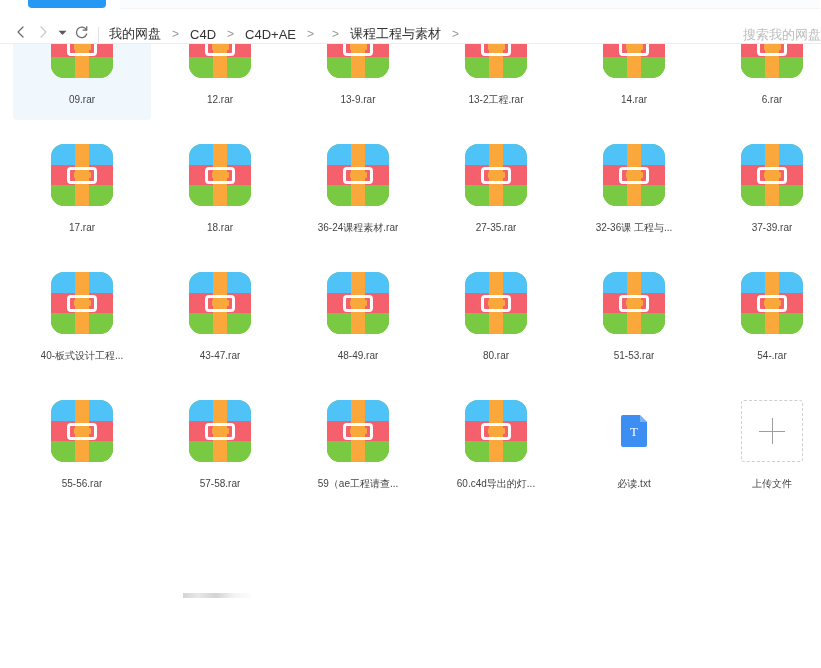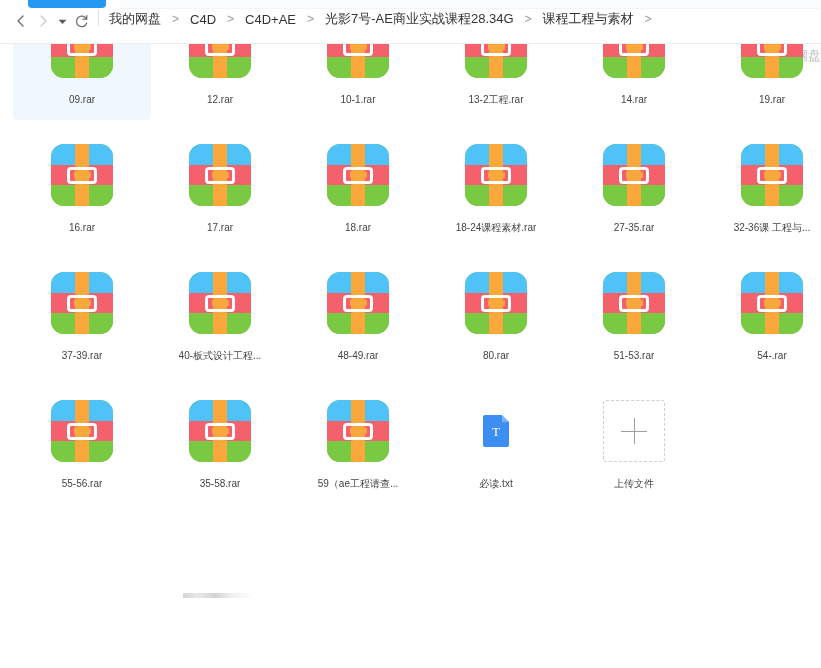--- a/index.html
+++ b/index.html
@@ -40,23 +40,23 @@
     width: 700px;
     height: 28px;
     background: #fbfcfd;
     border-bottom: 1px solid #f2f4f7;
   }
 
   
   .crumbbar {
     position: relative;
     display: flex;
-    align-items: flex-start;
+    align-items: flex-end;
     height: 34px;
-    padding: 0 0 8px 10px;
+    padding: 0 0 0 10px;
     background: #ffffff;
     border-bottom: 1px solid #ededed;
     box-sizing: border-box;
   }
   .navbtn {
     width: 22px;
     height: 22px;
     display: flex;
     align-items: center;
     justify-content: center;
@@ -351,21 +351,20 @@
 
   <div class="divider"></div>
 
   <div class="crumbs">
     <span class="crumb">我的网盘</span>
     <span class="crumb-sep">&gt;</span>
     <span class="crumb">C4D</span>
     <span class="crumb-sep">&gt;</span>
     <span class="crumb">C4D+AE</span>
     <span class="crumb-sep">&gt;</span>
-    <span class="crumb">光影7号-AE商业实战课程28.34G</span>
     <span class="crumb-sep">&gt;</span>
     <span class="crumb">课程工程与素材</span>
     <span class="crumb-sep">&gt;</span>
   </div>
 
   <div class="searchwrap">
     <div class="search-divider"></div>
     <input class="search-input" type="text" placeholder="搜索我的网盘" style="">
   </div>
 </div>
@@ -405,21 +404,21 @@
           <div class="rar-icon">
             <div class="q ml"></div>
             <div class="q mr"></div>
             <div class="q bl"></div>
             <div class="q br"></div>
             <div class="stripe"></div>
             <div class="band"></div>
             <div class="band-core"></div>
           </div>
         </div>
-        <div class="label">10-1.rar</div>
+        <div class="label">13-9.rar</div>
       </div>
       <div class="cell">
         <div class="icon-slot">
           <div class="rar-icon">
             <div class="q ml"></div>
             <div class="q mr"></div>
             <div class="q bl"></div>
             <div class="q br"></div>
             <div class="stripe"></div>
             <div class="band"></div>
@@ -447,37 +446,21 @@
           <div class="rar-icon">
             <div class="q ml"></div>
             <div class="q mr"></div>
             <div class="q bl"></div>
             <div class="q br"></div>
             <div class="stripe"></div>
             <div class="band"></div>
             <div class="band-core"></div>
           </div>
         </div>
-        <div class="label">19.rar</div>
-      </div>
-      <div class="cell">
-        <div class="icon-slot">
-          <div class="rar-icon">
-            <div class="q tl"></div>
-            <div class="q tr"></div>
-            <div class="q ml"></div>
-            <div class="q mr"></div>
-            <div class="q bl"></div>
-            <div class="q br"></div>
-            <div class="stripe"></div>
-            <div class="band"></div>
-            <div class="band-core"></div>
-          </div>
-        </div>
-        <div class="label">16.rar</div>
+        <div class="label">6.rar</div>
       </div>
       <div class="cell">
         <div class="icon-slot">
           <div class="rar-icon">
             <div class="q tl"></div>
             <div class="q tr"></div>
             <div class="q ml"></div>
             <div class="q mr"></div>
             <div class="q bl"></div>
             <div class="q br"></div>
@@ -511,21 +494,21 @@
             <div class="q tr"></div>
             <div class="q ml"></div>
             <div class="q mr"></div>
             <div class="q bl"></div>
             <div class="q br"></div>
             <div class="stripe"></div>
             <div class="band"></div>
             <div class="band-core"></div>
           </div>
         </div>
-        <div class="label">18-24课程素材.rar</div>
+        <div class="label">36-24课程素材.rar</div>
       </div>
       <div class="cell">
         <div class="icon-slot">
           <div class="rar-icon">
             <div class="q tl"></div>
             <div class="q tr"></div>
             <div class="q ml"></div>
             <div class="q mr"></div>
             <div class="q bl"></div>
             <div class="q br"></div>
@@ -591,20 +574,36 @@
             <div class="q tr"></div>
             <div class="q ml"></div>
             <div class="q mr"></div>
             <div class="q bl"></div>
             <div class="q br"></div>
             <div class="stripe"></div>
             <div class="band"></div>
             <div class="band-core"></div>
           </div>
         </div>
+        <div class="label">43-47.rar</div>
+      </div>
+      <div class="cell">
+        <div class="icon-slot">
+          <div class="rar-icon">
+            <div class="q tl"></div>
+            <div class="q tr"></div>
+            <div class="q ml"></div>
+            <div class="q mr"></div>
+            <div class="q bl"></div>
+            <div class="q br"></div>
+            <div class="stripe"></div>
+            <div class="band"></div>
+            <div class="band-core"></div>
+          </div>
+        </div>
         <div class="label">48-49.rar</div>
       </div>
       <div class="cell">
         <div class="icon-slot">
           <div class="rar-icon">
             <div class="q tl"></div>
             <div class="q tr"></div>
             <div class="q ml"></div>
             <div class="q mr"></div>
             <div class="q bl"></div>
@@ -671,37 +670,53 @@
             <div class="q tr"></div>
             <div class="q ml"></div>
             <div class="q mr"></div>
             <div class="q bl"></div>
             <div class="q br"></div>
             <div class="stripe"></div>
             <div class="band"></div>
             <div class="band-core"></div>
           </div>
         </div>
-        <div class="label">35-58.rar</div>
+        <div class="label">57-58.rar</div>
       </div>
       <div class="cell">
         <div class="icon-slot">
           <div class="rar-icon">
             <div class="q tl"></div>
             <div class="q tr"></div>
             <div class="q ml"></div>
             <div class="q mr"></div>
             <div class="q bl"></div>
             <div class="q br"></div>
             <div class="stripe"></div>
             <div class="band"></div>
             <div class="band-core"></div>
           </div>
         </div>
         <div class="label">59（ae工程请查...</div>
+      </div>
+      <div class="cell">
+        <div class="icon-slot">
+          <div class="rar-icon">
+            <div class="q tl"></div>
+            <div class="q tr"></div>
+            <div class="q ml"></div>
+            <div class="q mr"></div>
+            <div class="q bl"></div>
+            <div class="q br"></div>
+            <div class="stripe"></div>
+            <div class="band"></div>
+            <div class="band-core"></div>
+          </div>
+        </div>
+        <div class="label">60.c4d导出的灯...</div>
       </div>
       <div class="cell">
         <div class="icon-slot">
           <div class="txt-icon">
             <div class="page"></div>
             <div class="fold"></div>
             <div class="t">T</div>
           </div>
         </div>
         <div class="label">必读.txt</div>

